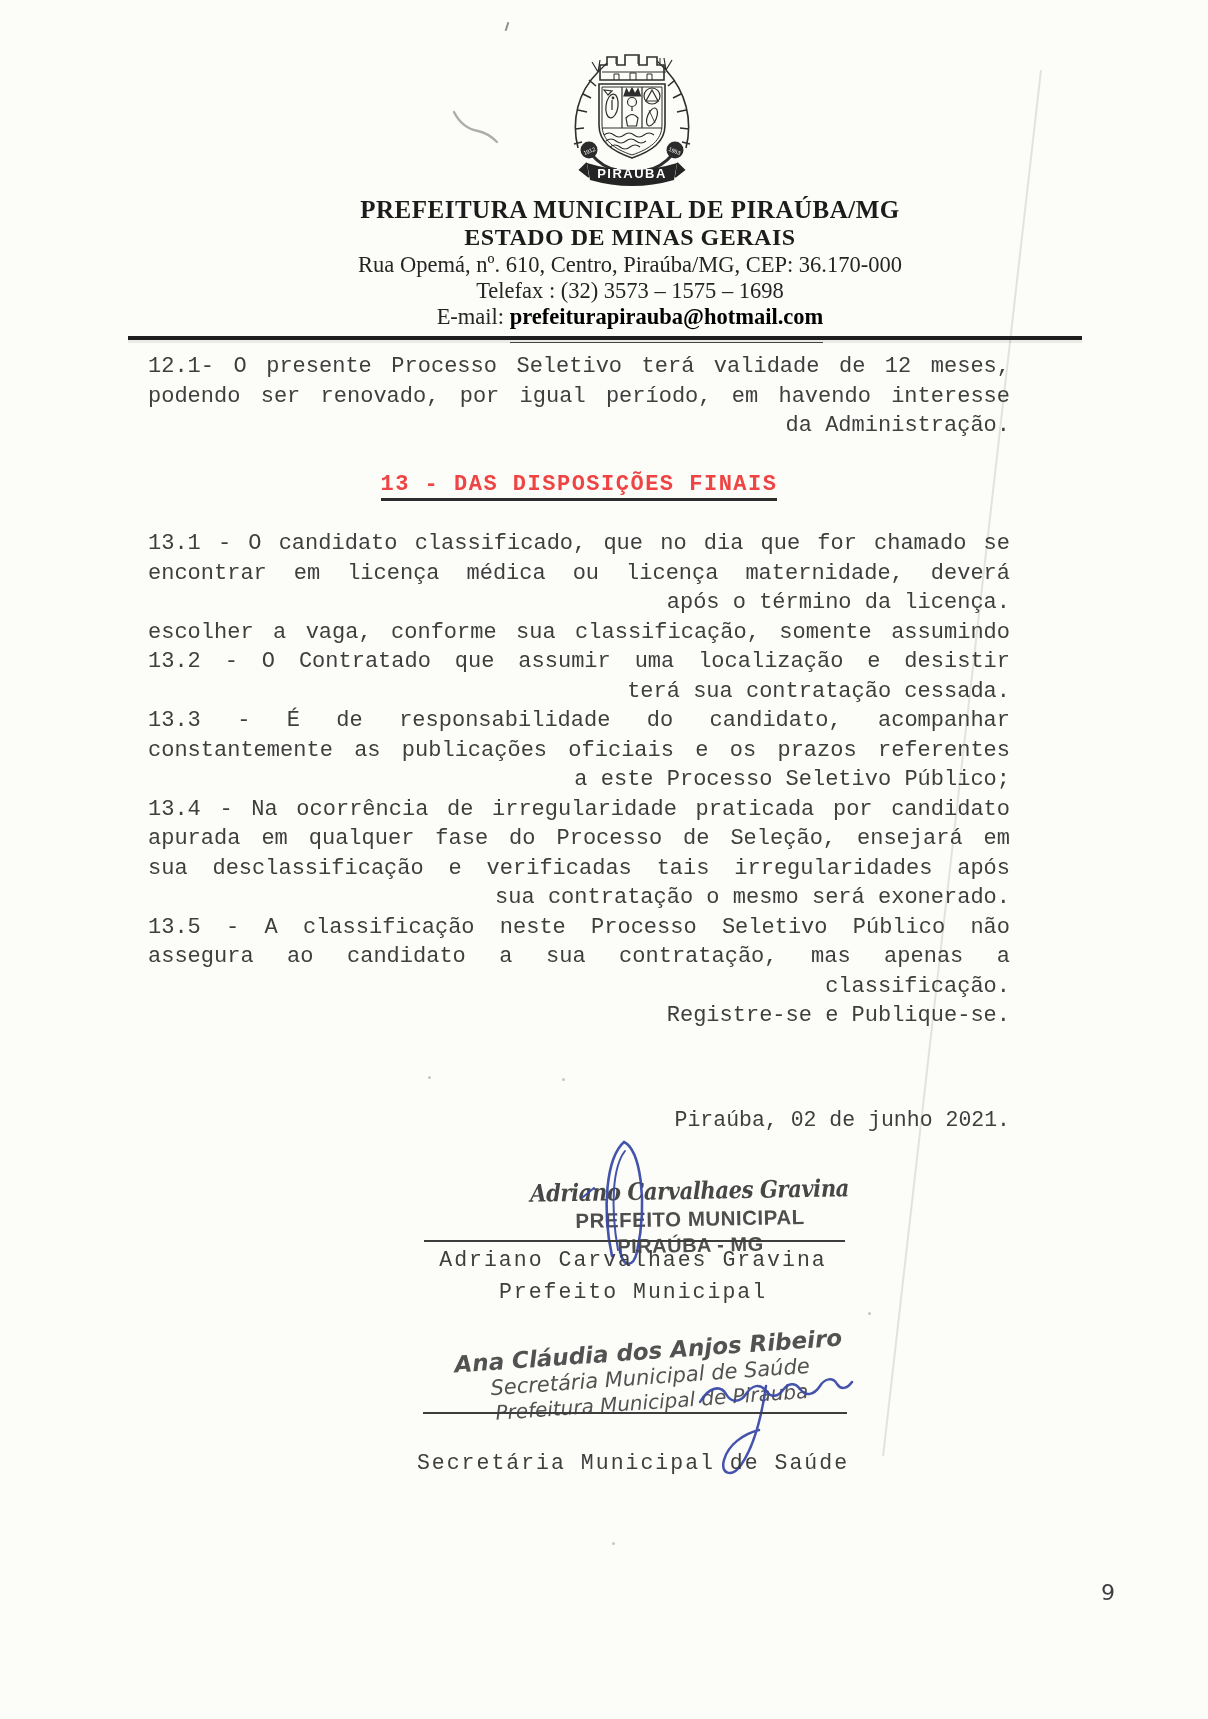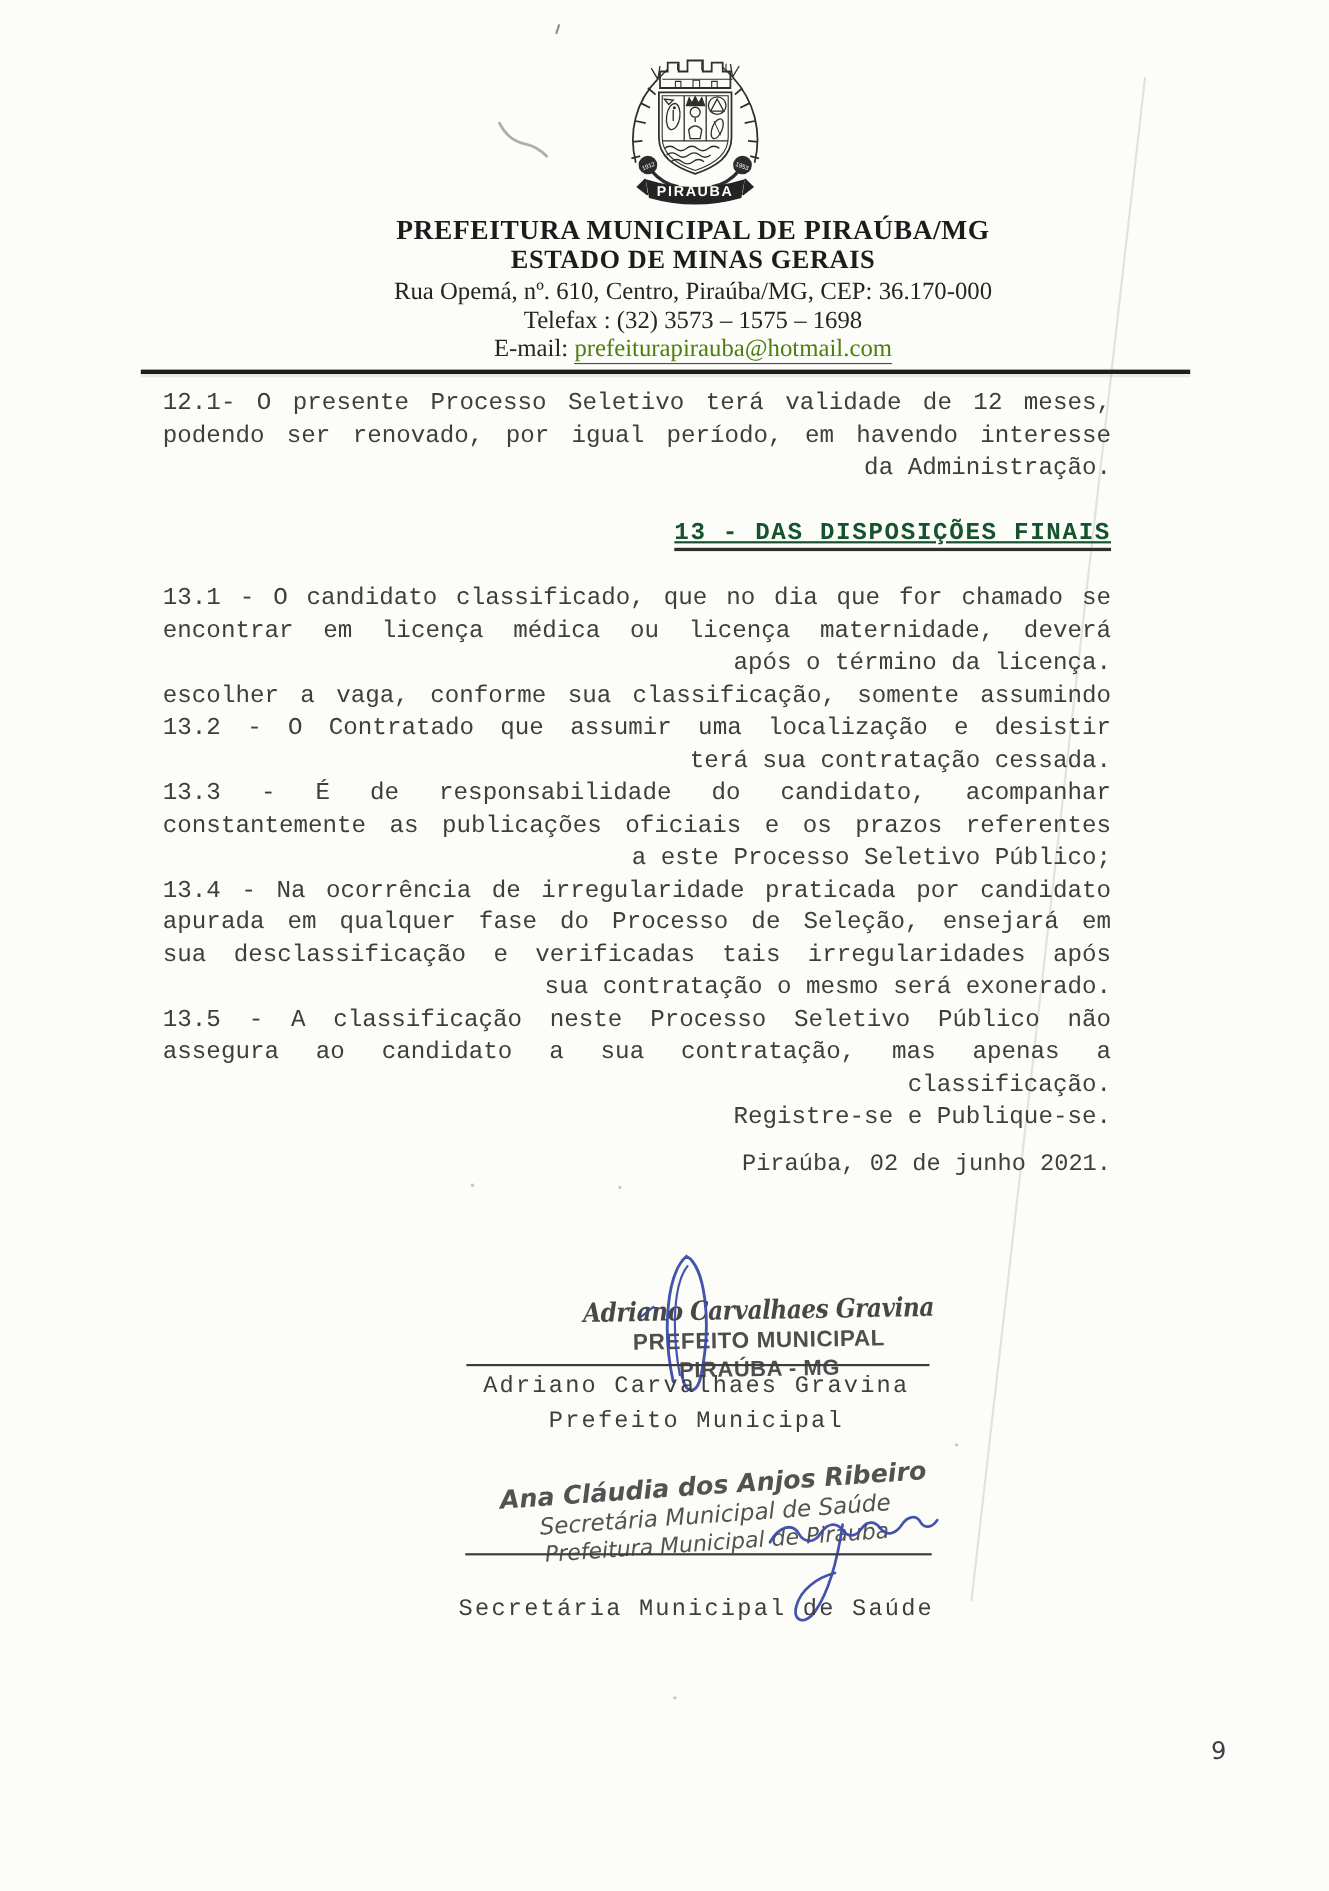--- a/index.html
+++ b/index.html
@@ -9,34 +9,34 @@
     font-family:"Liberation Serif","DejaVu Serif",serif; color:#2a2a2a;
   }
   
   .letterhead{position:absolute; left:0; top:0; width:1208px; text-align:center; transform:translateX(26px);}
   .crest{position:absolute; left:534px; top:50px; width:144px; height:140px;}
   .lh-title{position:absolute; left:0; top:196px; width:100%; font-weight:bold; font-size:25px; letter-spacing:.5px; color:#1c1c1c;}
   .lh-sub{position:absolute; left:0; top:224px; width:100%; font-weight:bold; font-size:24px; letter-spacing:.5px; color:#1c1c1c;}
   .lh-addr{position:absolute; left:0; top:252px; width:100%; font-size:22.5px; color:#242424;}
   .lh-fax{position:absolute; left:0; top:278px; width:100%; font-size:22.5px; color:#242424;}
   .lh-mail{position:absolute; left:0; top:304px; width:100%; font-size:22.5px; color:#242424;}
-  .lh-mail a{color:#4d7c0f; text-decoration:none; border-bottom:1.6px solid #4a4a4a; padding-bottom:1px;}
+  .lh-mail a{color:#000000; text-decoration:none; border-bottom:1.6px solid #4a4a4a; padding-bottom:13px;font-weight:bold;}
   .rule{position:absolute; left:128px; top:336px; width:954px; height:4px; background:#1e1e1e; box-shadow:0 3px 0 rgba(0,0,0,.07);}
   
   .rows{position:absolute; left:148px; top:352px; width:862px;
     font-family:"Liberation Mono","DejaVu Sans Mono",monospace;
     font-size:22px; color:#3e3e3e;}
   .row{height:29.5px; line-height:29.5px; white-space:normal; text-justify:inter-word;}
   .row.line{text-align:justify; text-align-last:justify;}
   .row.last{text-align:right;margin-left:21px;}
   .row.spacer{}
-  .row.heading{text-align:right; font-weight:bold; color:#14532d;text-decoration:underline;}
+  .row.heading{text-align:center; font-weight:bold; color:#ef4444;}
   .row.heading .row-text{border-bottom:3px solid #2d2d2d; letter-spacing:1.5px; padding-bottom:1px;}
   .row.closing{text-align:right; padding-left:296px;}
-  .dateline{position:absolute; left:148px; top:1047px; width:862px; text-align:right;
+  .dateline{position:absolute; left:148px; top:1108px; width:862px; text-align:right;
     font-family:"Liberation Mono","DejaVu Sans Mono",monospace; font-size:21.5px; color:#3e3e3e;}
   
   .stamp1{position:absolute; left:440px; top:1176px; width:500px; text-align:center; color:#474747; transform:rotate(-1deg);}
   .stamp1 .s1n{font-family:"DejaVu Serif","Liberation Serif",serif; font-style:italic; font-weight:bold; font-size:24px; transform:scaleX(.88); letter-spacing:-.5px;}
   .stamp1 .s1r{font-family:"Liberation Sans","DejaVu Sans",sans-serif; font-weight:bold; font-size:20.5px; letter-spacing:.5px; color:#4e4e4e; margin-top:2px;}
   .stamp1 .s1c{font-family:"Liberation Sans","DejaVu Sans",sans-serif; font-weight:bold; font-size:20px; letter-spacing:.5px; color:#4e4e4e; margin-top:3px;}
   .sigline{position:absolute; height:2px; background:#3d3d3d;}
   .sigline.one{left:424px; top:1240px; width:421px;}
   .sigline.two{left:423px; top:1412px; width:424px;}
   .typed{position:absolute; left:148px; width:970px; text-align:center;

